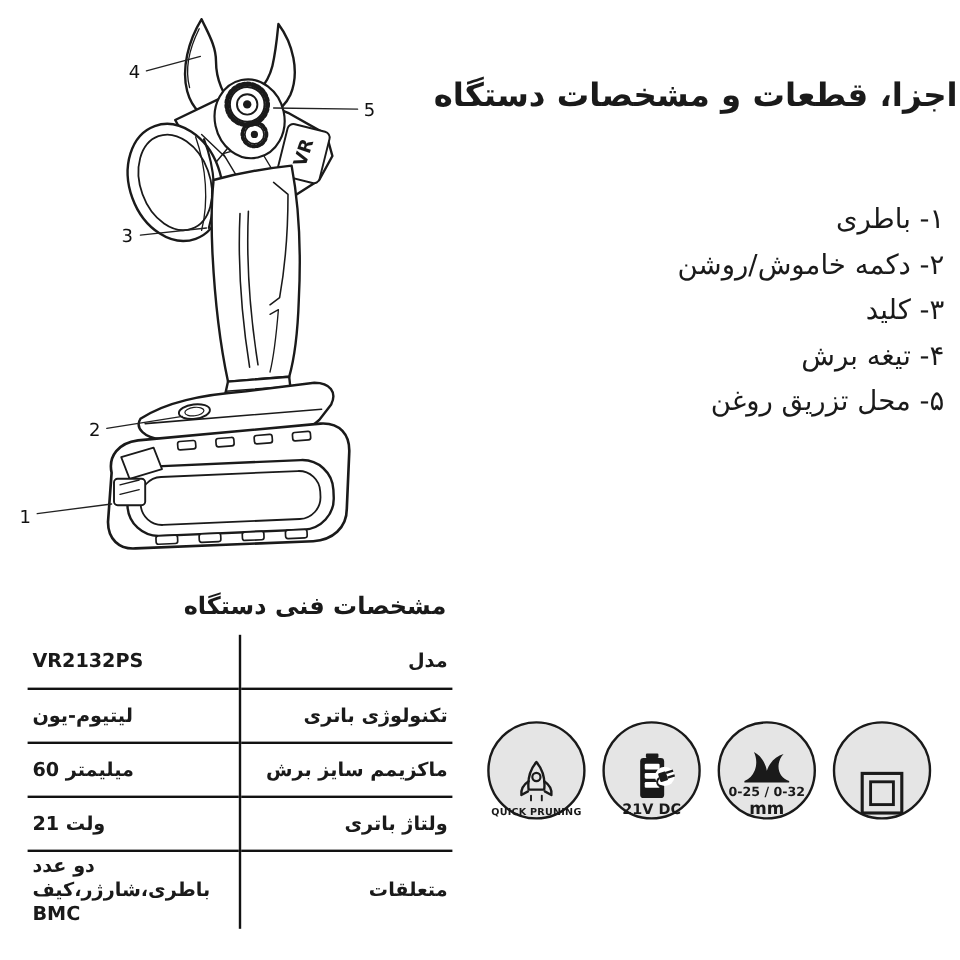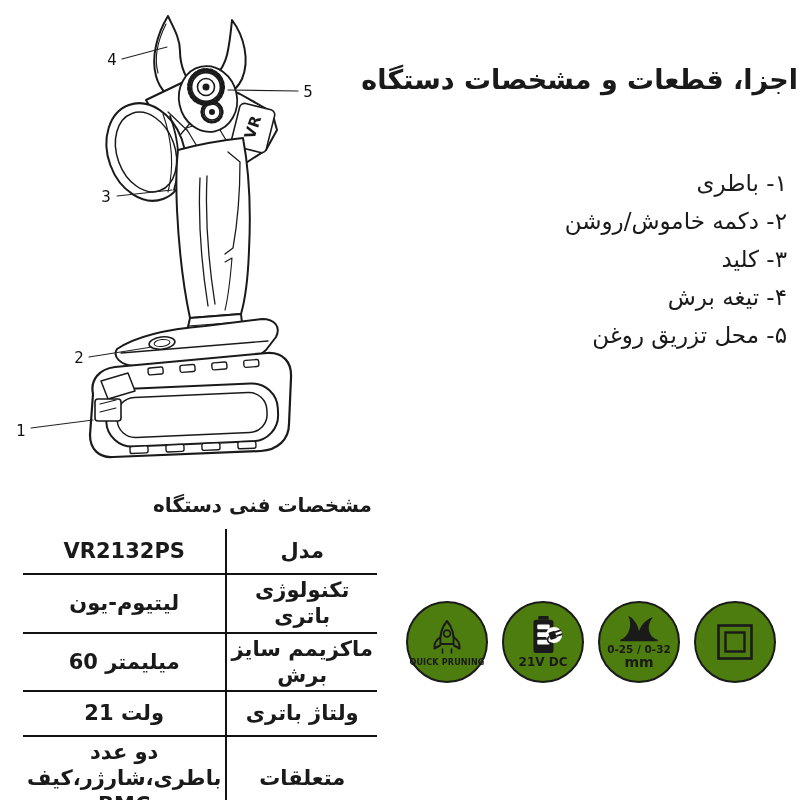--- a/index.html
+++ b/index.html
@@ -30,31 +30,31 @@
     text-align: right; font-size: 20px; font-weight: bold; direction: rtl;
   }
   .specs-table {
     position: absolute; top: 529px; left: 23px; width: 354px;
     border-collapse: collapse; direction: rtl;
   }
   .specs-table tr { height: 45px; }
   .specs-table tr:last-child { height: 55px; }
   .specs-table tr:not(:last-child) { border-bottom: 2.2px solid #121212; }
   .specs-table td {
-    width: 50%; text-align: center; vertical-align: middle;
-    font-size: 21px; font-weight: bold; line-height: 1.25; padding: 2px 4px;
+    width: 50%; vertical-align: middle;
+    font-size: 16px; font-weight: bold; line-height: 1.25; padding: 2px 4px;
   }
   .specs-table td.value { border-right: 2.2px solid #121212; direction: ltr; }
 
   
   .badges { position: absolute; left: 406px; top: 601px; display: flex; gap: 14px; }
   .badge {
     width: 82px; height: 82px; border: 2.5px solid #1a1a1a; border-radius: 50%;
-    background: #4d7c0f; display: flex; flex-direction: column;
-    align-items: center; justify-content: center; text-align: center;
+    background: #e5e5e5; display: flex; flex-direction: column;
+    align-items: center; justify-content: flex-end; text-align: center;
   }
   .badge-label { font-weight: bold; color: #1a1a1a; }
   .label-sm { font-size: 8px; letter-spacing: 0.2px; margin-top: 2px; }
   .label-md { font-size: 12px; margin-top: 0; }
   .label-cap { font-size: 10.5px; line-height: 1.1; margin-top: 1px; }
   .label-cap2 { font-size: 14px; line-height: 1; }
 </style>
 </head>
 <body>
 

